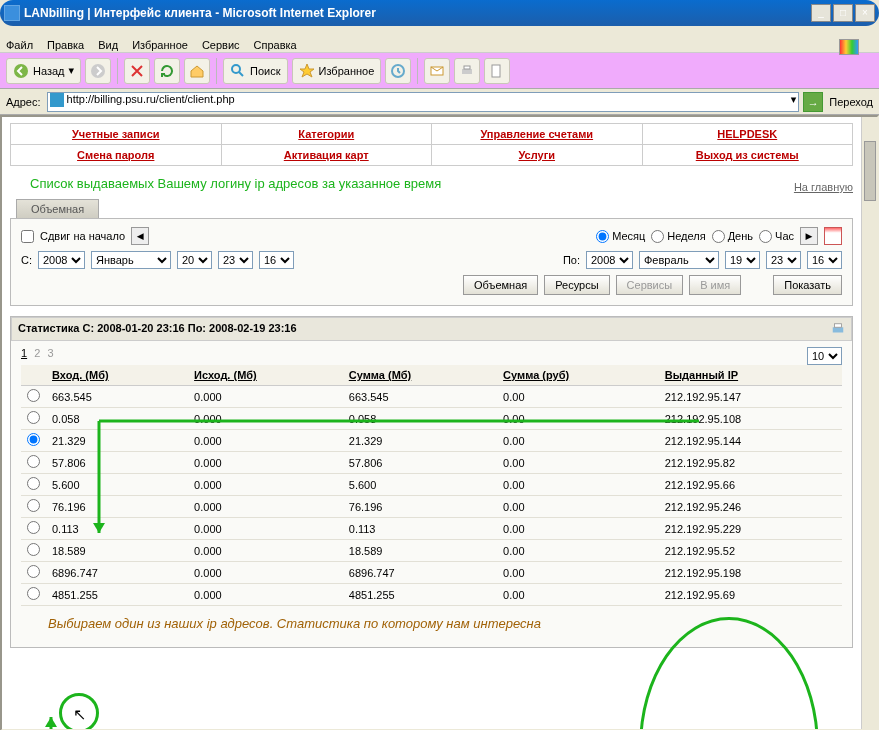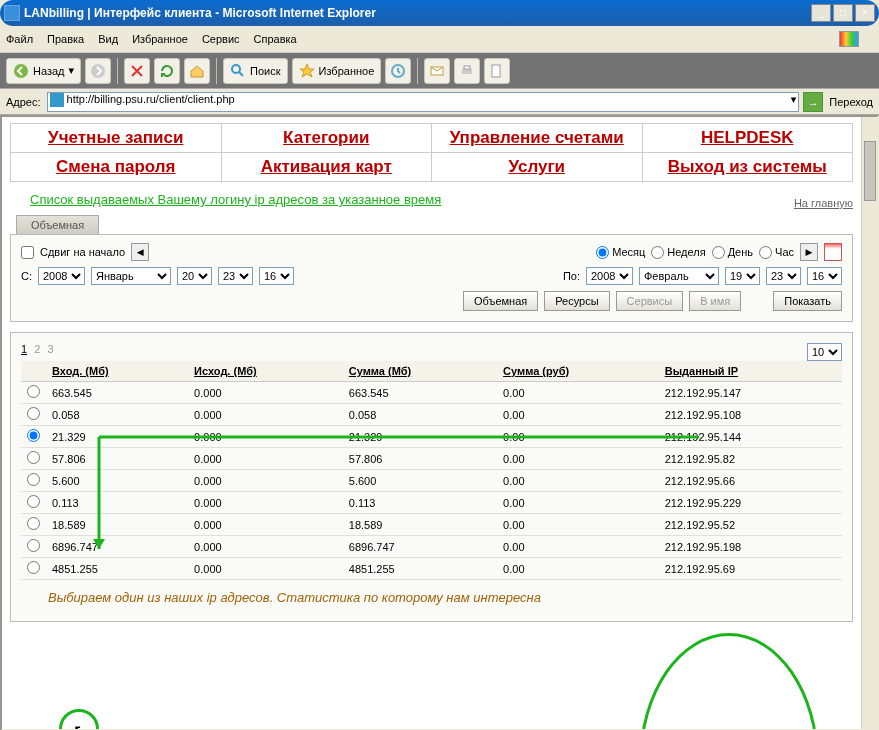--- a/index.html
+++ b/index.html
@@ -1,43 +1,43 @@
 <!DOCTYPE html>
 <html><head>
 <meta charset="utf-8">
 <style>
 * { box-sizing: border-box; margin: 0; padding: 0; }
 body { font-family: Tahoma, Arial, sans-serif; font-size: 11px; background: #ece9d8; width: 879px; height: 730px; overflow: hidden; }
 .titlebar { background: linear-gradient(#0a6cce,#1c5eab); height: 26px; display: flex; align-items: center; padding: 0 4px; color: #fff; border-radius: 13px; }
 .titlebar .ico { width:16px; height:16px; background:#3b8fdd; margin-right:4px; display:inline-block; border:1px solid #fff3; }
 .titlebar .ttl { flex:1; font-weight:bold; font-size:12px; }
 .winbtn { width:20px; height:18px; margin-left:2px; background:#e6e4d9; border:1px solid #888; font-size:10px; text-align:center; line-height:16px; cursor:pointer; }
-.menubar { background:#ece9d8; height:16px; display:flex; align-items:center; padding:13px 6px; border-bottom:1px solid #ccc; }
+.menubar { background:#ece9d8; height:16px; display:flex; align-items:flex-start; padding:13px 6px; border-bottom:1px solid #ccc; }
 .menubar span { margin-right:14px; cursor:default; }
 .menubar .flag { margin-left:auto; width:20px; height:16px; background:linear-gradient(90deg,#f33,#fc3,#3c3,#39f); border:1px solid #999; }
-.toolbar { background:#737373; height:36px; display:flex; align-items:center; padding:0 6px; gap:4px; border-bottom:1px solid #aaa; }
+.toolbar { background:#f0abfc; height:36px; display:flex; align-items:center; padding:0 6px; gap:4px; border-bottom:1px solid #aaa; }
 .tbbtn { width:26px; height:26px; border:1px solid #c9c6b9; border-radius:3px; background:#f3f1e7; display:flex; align-items:center; justify-content:center; cursor:pointer; }
 .tbbtn svg { width:16px; height:16px; }
 .tbbtn.large { width:auto; padding:0 6px; gap:4px; }
 .divider { width:1px; height:26px; background:#bbb; margin:0 2px; }
 .addrbar { background:#ece9d8; height:26px; display:flex; align-items:center; padding:0 6px; gap:4px; border-bottom:1px solid #aaa; }
 .addrbar .lbl { margin-right:2px; }
 .addrbar .fld { flex:1; display:flex; align-items:flex-start; background:#fff; border:1px solid #7f9db9; height:20px; padding:0 2px; }
 .addrbar .fld .ico { width:14px; height:14px; background:#39c; margin-right:3px; }
 .addrbar .fld input { border:0; flex:1; font:inherit; outline:none; }
 .addrbar .go { width:20px; height:20px; background:#6a4; border:1px solid #493; display:flex; align-items:center; justify-content:center; color:#fff; cursor:pointer; }
 .addrbar .gol { margin-left:2px; }
 .viewport { background:#fff; height:616px; border:2px inset #ece9d8; overflow:auto; position:relative; }
 .scr-v { position:absolute; right:0; top:0; width:16px; height:100%; background:#ece9d8; border-left:1px solid #ccc; }
 .scr-thumb { position:absolute; left:2px; top:24px; width:12px; height:60px; background:#c8c6ba; border:1px solid #999; }
 .content { padding:6px 24px 10px 8px; }
 .navtbl { width:100%; border-collapse:collapse; margin-bottom:10px; }
 .navtbl td { border:1px solid #ccc; text-align:center; padding:4px 2px; width:25%; }
-.navtbl a { color:#b00; font-weight:bold; text-decoration:underline; font-size:17px; cursor:pointer; }
-.annot1 { color:#1cb41c; font-size:13px; margin:6px 0 8px 20px; font-weight:500;text-decoration:underline; }
+.navtbl a { color:#b00; font-weight:bold; text-decoration:underline; font-size:11px; cursor:pointer; }
+.annot1 { color:#1cb41c; font-size:13px; margin:6px 0 8px 20px; font-weight:500; }
 .annot2 { color:#a16207; font-size:13px; margin:10px 0 6px 27px; font-weight:500;font-style:italic; }
 .mainlnk { float:right; color:#666; font-size:11px; text-decoration:underline; cursor:pointer; margin-top:-18px; }
 .tab { display:inline-block; background:linear-gradient(#e4e2d8,#cfcdc2); border:1px solid #aaa; border-bottom:0; padding:3px 14px; font-size:11px; color:#555; margin-left:6px; }
 .panel { border:1px solid #bbb; background:#fafaf7; padding:8px 10px 10px; }
 .row { display:flex; align-items:center; gap:6px; margin-bottom:6px; flex-wrap:wrap; }
 .row label { display:flex; align-items:flex-start; gap:3px; }
 select { font:inherit; border:1px solid #7f9db9; background:#fff; height:18px; }
 .shiftbtn { width:18px; height:18px; border:1px solid #999; background:#eee; cursor:pointer; display:flex; align-items:center; justify-content:center; font-size:9px; }
 .btnrow { display:flex; gap:6px; justify-content:flex-end; margin-top:6px; }
 .btn { border:1px solid #999; background:linear-gradient(#fff,#e3e1d6); padding:3px 10px; font:inherit; cursor:pointer; }
@@ -238,20 +238,27 @@
         <button class="btn">Объемная</button>
         <button class="btn">Ресурсы</button>
         <button class="btn" disabled="">Сервисы</button>
         <button class="btn" disabled="">В имя</button>
         <span style="width:20px"></span>
         <button class="btn">Показать</button>
       </div>
     </div>
 
     <div class="statpanel">
+      <div class="stathdr">
+        <span>Статистика С: 2008-01-20 23:16 По: 2008-02-19 23:16</span>
+        <svg class="pr" viewBox="0 0 16 16">
+            <rect x="2" y="6" width="12" height="6" fill="#8bd"></rect>
+            <rect x="4" y="2" width="8" height="4" fill="#fff" stroke="#999"></rect>
+          </svg>
+      </div>
       <div class="pager">
         <span class="on">1</span>
         <span class="off">2</span>
         <span class="off">3</span>
         <span class="pgsel"><select><option>10</option></select></span>
       </div>
       <table class="data">
         <thead>
             <tr>
           <th class="r"></th>
@@ -298,20 +305,28 @@
             <tr>
               <td class="r"><input type="radio" name="row" style=""></td>
               <td>5.600</td>
               <td>0.000</td>
               <td>5.600</td>
               <td>0.00</td>
               <td>212.192.95.66</td>
             </tr>
             <tr>
               <td class="r"><input type="radio" name="row" style=""></td>
+              <td>76.196</td>
+              <td>0.000</td>
+              <td>76.196</td>
+              <td>0.00</td>
+              <td>212.192.95.246</td>
+            </tr>
+            <tr>
+              <td class="r"><input type="radio" name="row" style=""></td>
               <td>0.113</td>
               <td>0.000</td>
               <td>0.113</td>
               <td>0.00</td>
               <td>212.192.95.229</td>
             </tr>
             <tr>
               <td class="r"><input type="radio" name="row" style=""></td>
               <td>18.589</td>
               <td>0.000</td>

